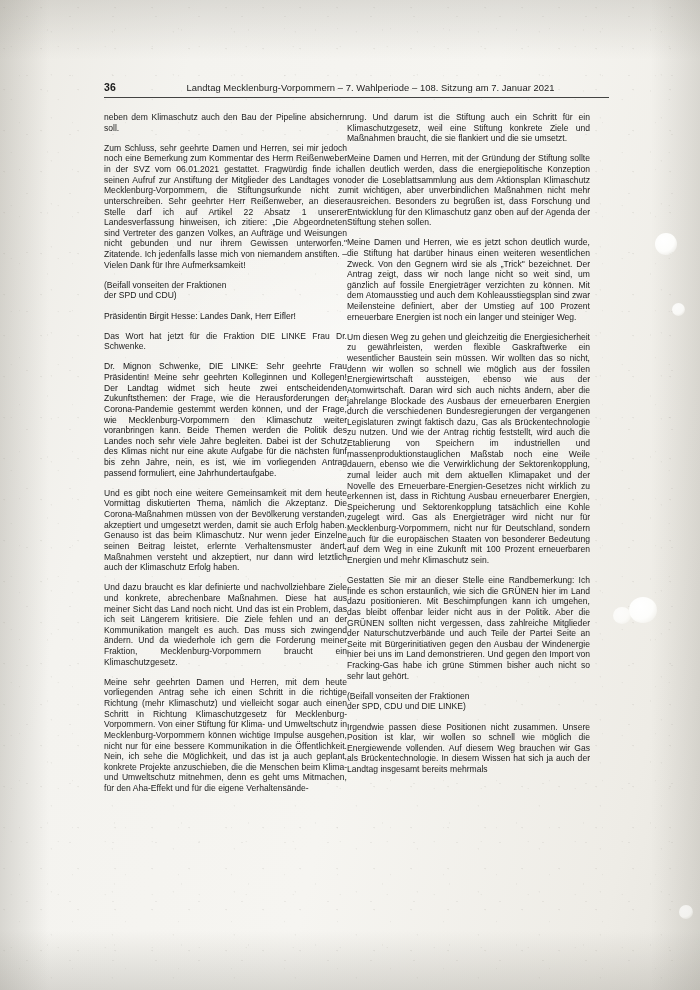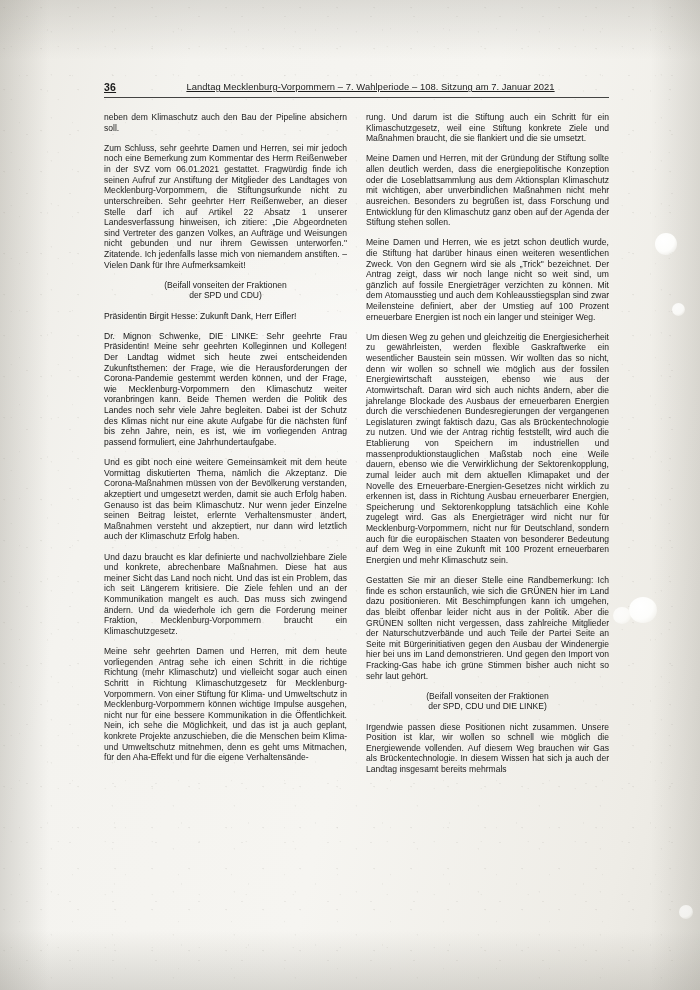--- a/index.html
+++ b/index.html
@@ -73,22 +73,21 @@
     color: #1c1c1c;
   }
 
   
   #runhead {
     position: absolute;
     left: 104px;
     top: 81px;
     width: 505px;
     display: flex;
-    align-items: flex-start;
-    text-decoration: underline;
+    align-items: flex-end;
   }
   #folio {
     font-size: 10.5px;
     font-weight: bold;
     letter-spacing: .2px;
     color: #1a1a1a;
     width: 32px;
   }
   #runhead-title {
     flex: 1;
@@ -109,21 +108,20 @@
     opacity: .88;
   }
 
   
   #columns {
     position: absolute;
     left: 104px;
     top: 112px;
     width: 505px;
     display: flex;
-    gap: 19px;
   }
   .col {
     width: 243px;
   }
 
   p.para {
     margin: 0 0 9.5px 0;
     font-size: 8.55px;
     line-height: 10.62px;
     text-align: justify;
@@ -141,21 +139,21 @@
     line-height: 10.62px;
     text-align: justify;
     color: #141414;
   }
   p.speaker b { font-weight: normal; }
 
   p.applause {
     margin: 0 0 9.5px 0;
     font-size: 8.55px;
     line-height: 10.62px;
-    text-align: center;
+    text-align: left;
     color: #1b1b1b;
   }
   .pad-top { margin-top: 8px; }
 </style>
 </head>
 <body>
 
 <div id="page">
   <div id="grain"></div>
   <div id="vignette"></div>
@@ -172,21 +170,22 @@
     <span id="folio">36</span>
     <span id="runhead-title">Landtag Mecklenburg-Vorpommern – 7. Wahlperiode – 108. Sitzung am 7. Januar 2021</span>
   </div>
   <div id="rule"></div>
 
   <div id="columns">
     <div class="col" id="col-left">
         <p class="para">neben dem Klimaschutz auch den Bau der Pipeline absichern soll.</p>
         <p class="para">Zum Schluss, sehr geehrte Damen und Herren, sei mir jedoch noch eine Bemerkung zum Kommentar des Herrn Reißenweber in der SVZ vom 06.01.2021 gestattet. Fragwürdig finde ich seinen Aufruf zur Anstiftung der Mitglieder des Landtages von Mecklenburg-Vorpommern, die Stiftungsurkunde nicht zu unterschreiben. Sehr geehrter Herr Reißenweber, an dieser Stelle darf ich auf Artikel 22 Absatz 1 unserer Landesverfassung hinweisen, ich zitiere: „Die Abgeordneten sind Vertreter des ganzen Volkes, an Aufträge und Weisungen nicht gebunden und nur ihrem Gewissen unterworfen." Zitatende. Ich jedenfalls lasse mich von niemandem anstiften. – Vielen Dank für Ihre Aufmerksamkeit!</p>
         <p class="applause pad-top"><span>(Beifall vonseiten der Fraktionen</span><br><span>der SPD und CDU)</span></p>
-        <p class="speaker"><b>Präsidentin Birgit Hesse:</b><span> Zukunft Dank, Herr Eifler!</span></p>
+        <p class="speaker"><b>Präsidentin Birgit Hesse:</b><span> Landes Dank, Herr Eifler!</span></p>
+        <p class="para">Das Wort hat jetzt für die Fraktion DIE LINKE Frau Dr. Schwenke.</p>
         <p class="speaker"><b>Dr. Mignon Schwenke, DIE LINKE:</b><span> Sehr geehrte Frau Präsidentin! Meine sehr geehrten Kolleginnen und Kollegen! Der Landtag widmet sich heute zwei entscheidenden Zukunftsthemen: der Frage, wie die Herausforderungen der Corona-Pandemie gestemmt werden können, und der Frage, wie Mecklenburg-Vorpommern den Klimaschutz weiter voranbringen kann. Beide Themen werden die Politik des Landes noch sehr viele Jahre begleiten. Dabei ist der Schutz des Klimas nicht nur eine akute Aufgabe für die nächsten fünf bis zehn Jahre, nein, es ist, wie im vorliegenden Antrag passend formuliert, eine Jahrhundertaufgabe.</span></p>
         <p class="para">Und es gibt noch eine weitere Gemeinsamkeit mit dem heute Vormittag diskutierten Thema, nämlich die Akzeptanz. Die Corona-Maßnahmen müssen von der Bevölkerung verstanden, akzeptiert und umgesetzt werden, damit sie auch Erfolg haben. Genauso ist das beim Klimaschutz. Nur wenn jeder Einzelne seinen Beitrag leistet, erlernte Verhaltensmuster ändert, Maßnahmen versteht und akzeptiert, nur dann wird letztlich auch der Klimaschutz Erfolg haben.</p>
         <p class="para">Und dazu braucht es klar definierte und nachvollziehbare Ziele und konkrete, abrechenbare Maßnahmen. Diese hat aus meiner Sicht das Land noch nicht. Und das ist ein Problem, das ich seit Längerem kritisiere. Die Ziele fehlen und an der Kommunikation mangelt es auch. Das muss sich zwingend ändern. Und da wiederhole ich gern die Forderung meiner Fraktion, Mecklenburg-Vorpommern braucht ein Klimaschutzgesetz.</p>
         <p class="para">Meine sehr geehrten Damen und Herren, mit dem heute vorliegenden Antrag sehe ich einen Schritt in die richtige Richtung (mehr Klimaschutz) und vielleicht sogar auch einen Schritt in Richtung Klimaschutzgesetz für Mecklenburg-Vorpommern. Von einer Stiftung für Klima- und Umweltschutz in Mecklenburg-Vorpommern können wichtige Impulse ausgehen, nicht nur für eine bessere Kommunikation in die Öffentlichkeit. Nein, ich sehe die Möglichkeit, und das ist ja auch geplant, konkrete Projekte anzuschieben, die die Menschen beim Klima- und Umweltschutz mitnehmen, denn es geht ums Mitmachen, für den Aha-Effekt und für die eigene Verhaltensände-</p>
       </div>
     <div class="col" id="col-right">
         <p class="para">rung. Und darum ist die Stiftung auch ein Schritt für ein Klimaschutzgesetz, weil eine Stiftung konkrete Ziele und Maßnahmen braucht, die sie flankiert und die sie umsetzt.</p>
         <p class="para">Meine Damen und Herren, mit der Gründung der Stiftung sollte allen deutlich werden, dass die energiepolitische Konzeption oder die Loseblattsammlung aus dem Aktionsplan Klimaschutz mit wichtigen, aber unverbindlichen Maßnahmen nicht mehr ausreichen. Besonders zu begrüßen ist, dass Forschung und Entwicklung für den Klimaschutz ganz oben auf der Agenda der Stiftung stehen sollen.</p>
         <p class="para">Meine Damen und Herren, wie es jetzt schon deutlich wurde, die Stiftung hat darüber hinaus einen weiteren wesentlichen Zweck. Von den Gegnern wird sie als „Trick" bezeichnet. Der Antrag zeigt, dass wir noch lange nicht so weit sind, um gänzlich auf fossile Energieträger verzichten zu können. Mit dem Atomausstieg und auch dem Kohleausstiegsplan sind zwar Meilensteine definiert, aber der Umstieg auf 100 Prozent erneuerbare Energien ist noch ein langer und steiniger Weg.</p>
         <p class="para">Um diesen Weg zu gehen und gleichzeitig die Energiesicherheit zu gewährleisten, werden flexible Gaskraftwerke ein wesentlicher Baustein sein müssen. Wir wollten das so nicht, denn wir wollen so schnell wie möglich aus der fossilen Energiewirtschaft aussteigen, ebenso wie aus der Atomwirtschaft. Daran wird sich auch nichts ändern, aber die jahrelange Blockade des Ausbaus der erneuerbaren Energien durch die verschiedenen Bundesregierungen der vergangenen Legislaturen zwingt faktisch dazu, Gas als Brückentechnologie zu nutzen. Und wie der Antrag richtig feststellt, wird auch die Etablierung von Speichern im industriellen und massenproduktionstauglichen Maßstab noch eine Weile dauern, ebenso wie die Verwirklichung der Sektorenkopplung, zumal leider auch mit dem aktuellen Klimapaket und der Novelle des Erneuerbare-Energien-Gesetzes nicht wirklich zu erkennen ist, dass in Richtung Ausbau erneuerbarer Energien, Speicherung und Sektorenkopplung tatsächlich eine Kohle zugelegt wird. Gas als Energieträger wird nicht nur für Mecklenburg-Vorpommern, nicht nur für Deutschland, sondern auch für die europäischen Staaten von besonderer Bedeutung auf dem Weg in eine Zukunft mit 100 Prozent erneuerbaren Energien und mehr Klimaschutz sein.</p>

